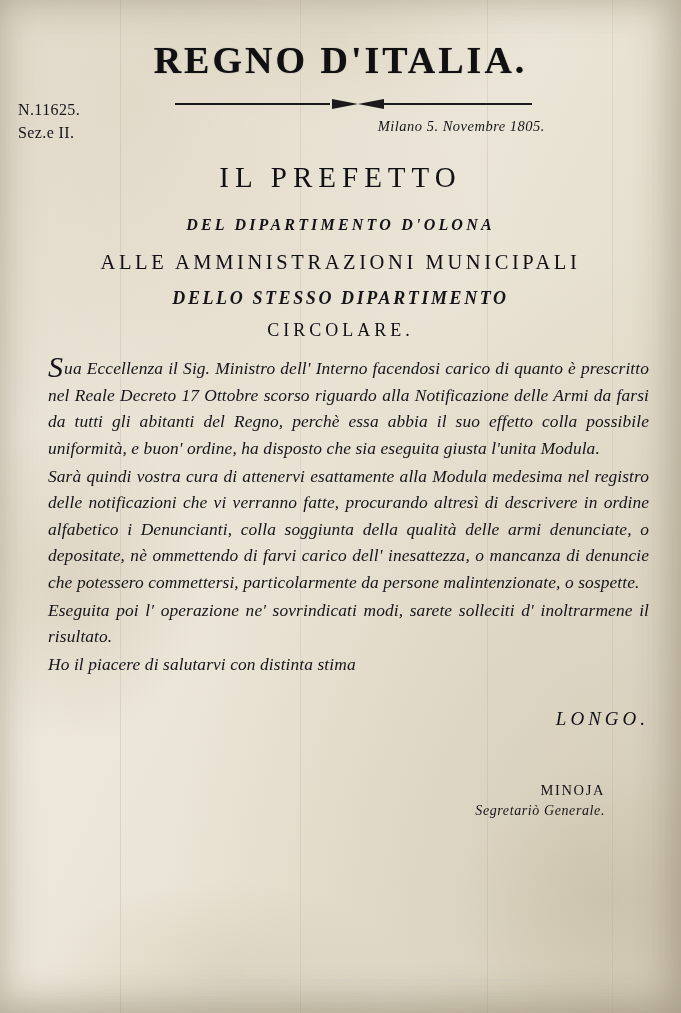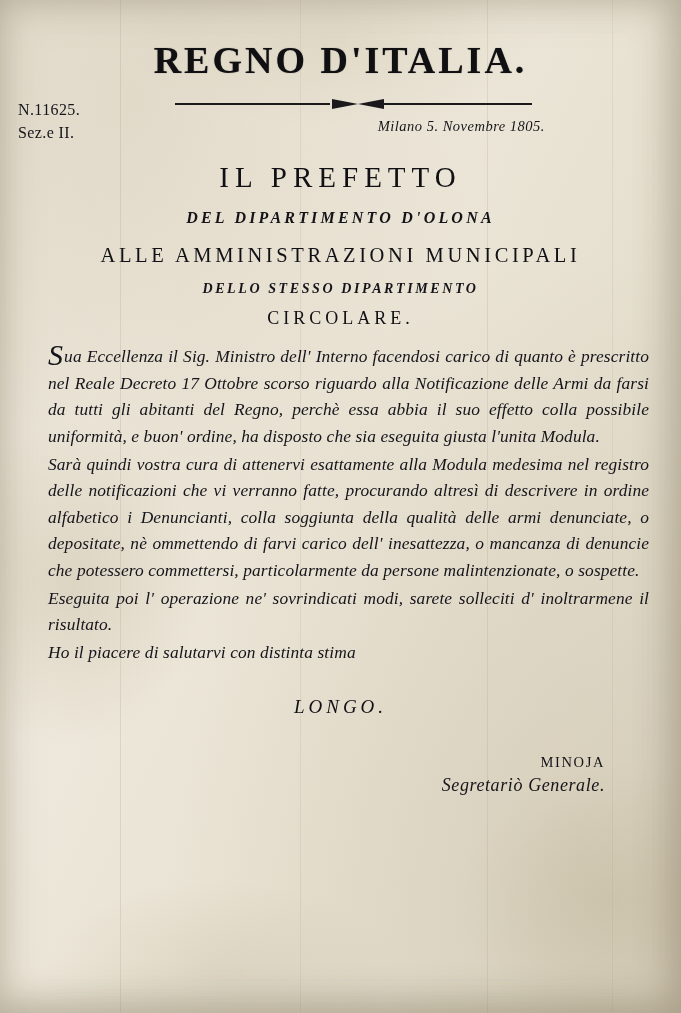--- a/index.html
+++ b/index.html
@@ -148,33 +148,33 @@
     margin-top: 26px;
     font-weight: 400;
     color: #111015;
   }
   .t-dipart {
     text-align: center;
     font-size: 16px;
     font-style: italic;
     font-weight: 700;
     letter-spacing: 3.2px;
-    margin-top: 15px;
+    margin-top: 22px;
     color: #141318;
   }
   .t-amm {
     text-align: center;
     font-size: 20.5px;
     letter-spacing: 3.6px;
     margin-top: 17px;
     color: #111015;
   }
   .t-stesso {
     text-align: center;
-    font-size: 14px;
+    font-size: 18px;
     font-style: italic;
     font-weight: 700;
     letter-spacing: 2.6px;
     margin-top: 14px;
     color: #151419;
   }
   .t-circolare {
     text-align: center;
     font-size: 18px;
     letter-spacing: 4px;
@@ -198,40 +198,40 @@
   .dropcap {
     font-size: 30px;
     font-style: italic;
     line-height: 0.8;
     vertical-align: -3px;
     padding-right: 1px;
   }
 
   
   .sig-longo {
-    text-align: center;
+    text-align: right;
     font-size: 19px;
     font-style: italic;
     letter-spacing: 4px;
     margin-top: 30px;
     color: #111015;
   }
   .sig-block {
-    margin-top: 36px;
+    margin-top: 52px;
     text-align: right;
     padding-right: 44px;
   }
   .sig-name {
     font-size: 14.5px;
     letter-spacing: 1.6px;
     font-variant: small-caps;
     color: #15141a;
   }
   .sig-role {
-    font-size: 18px;
+    font-size: 14px;
     font-style: italic;
     letter-spacing: 0.6px;
     margin-top: 4px;
     color: #15141a;
   }
 </style>
 </head>
 <body>
 
 <div class="page">

